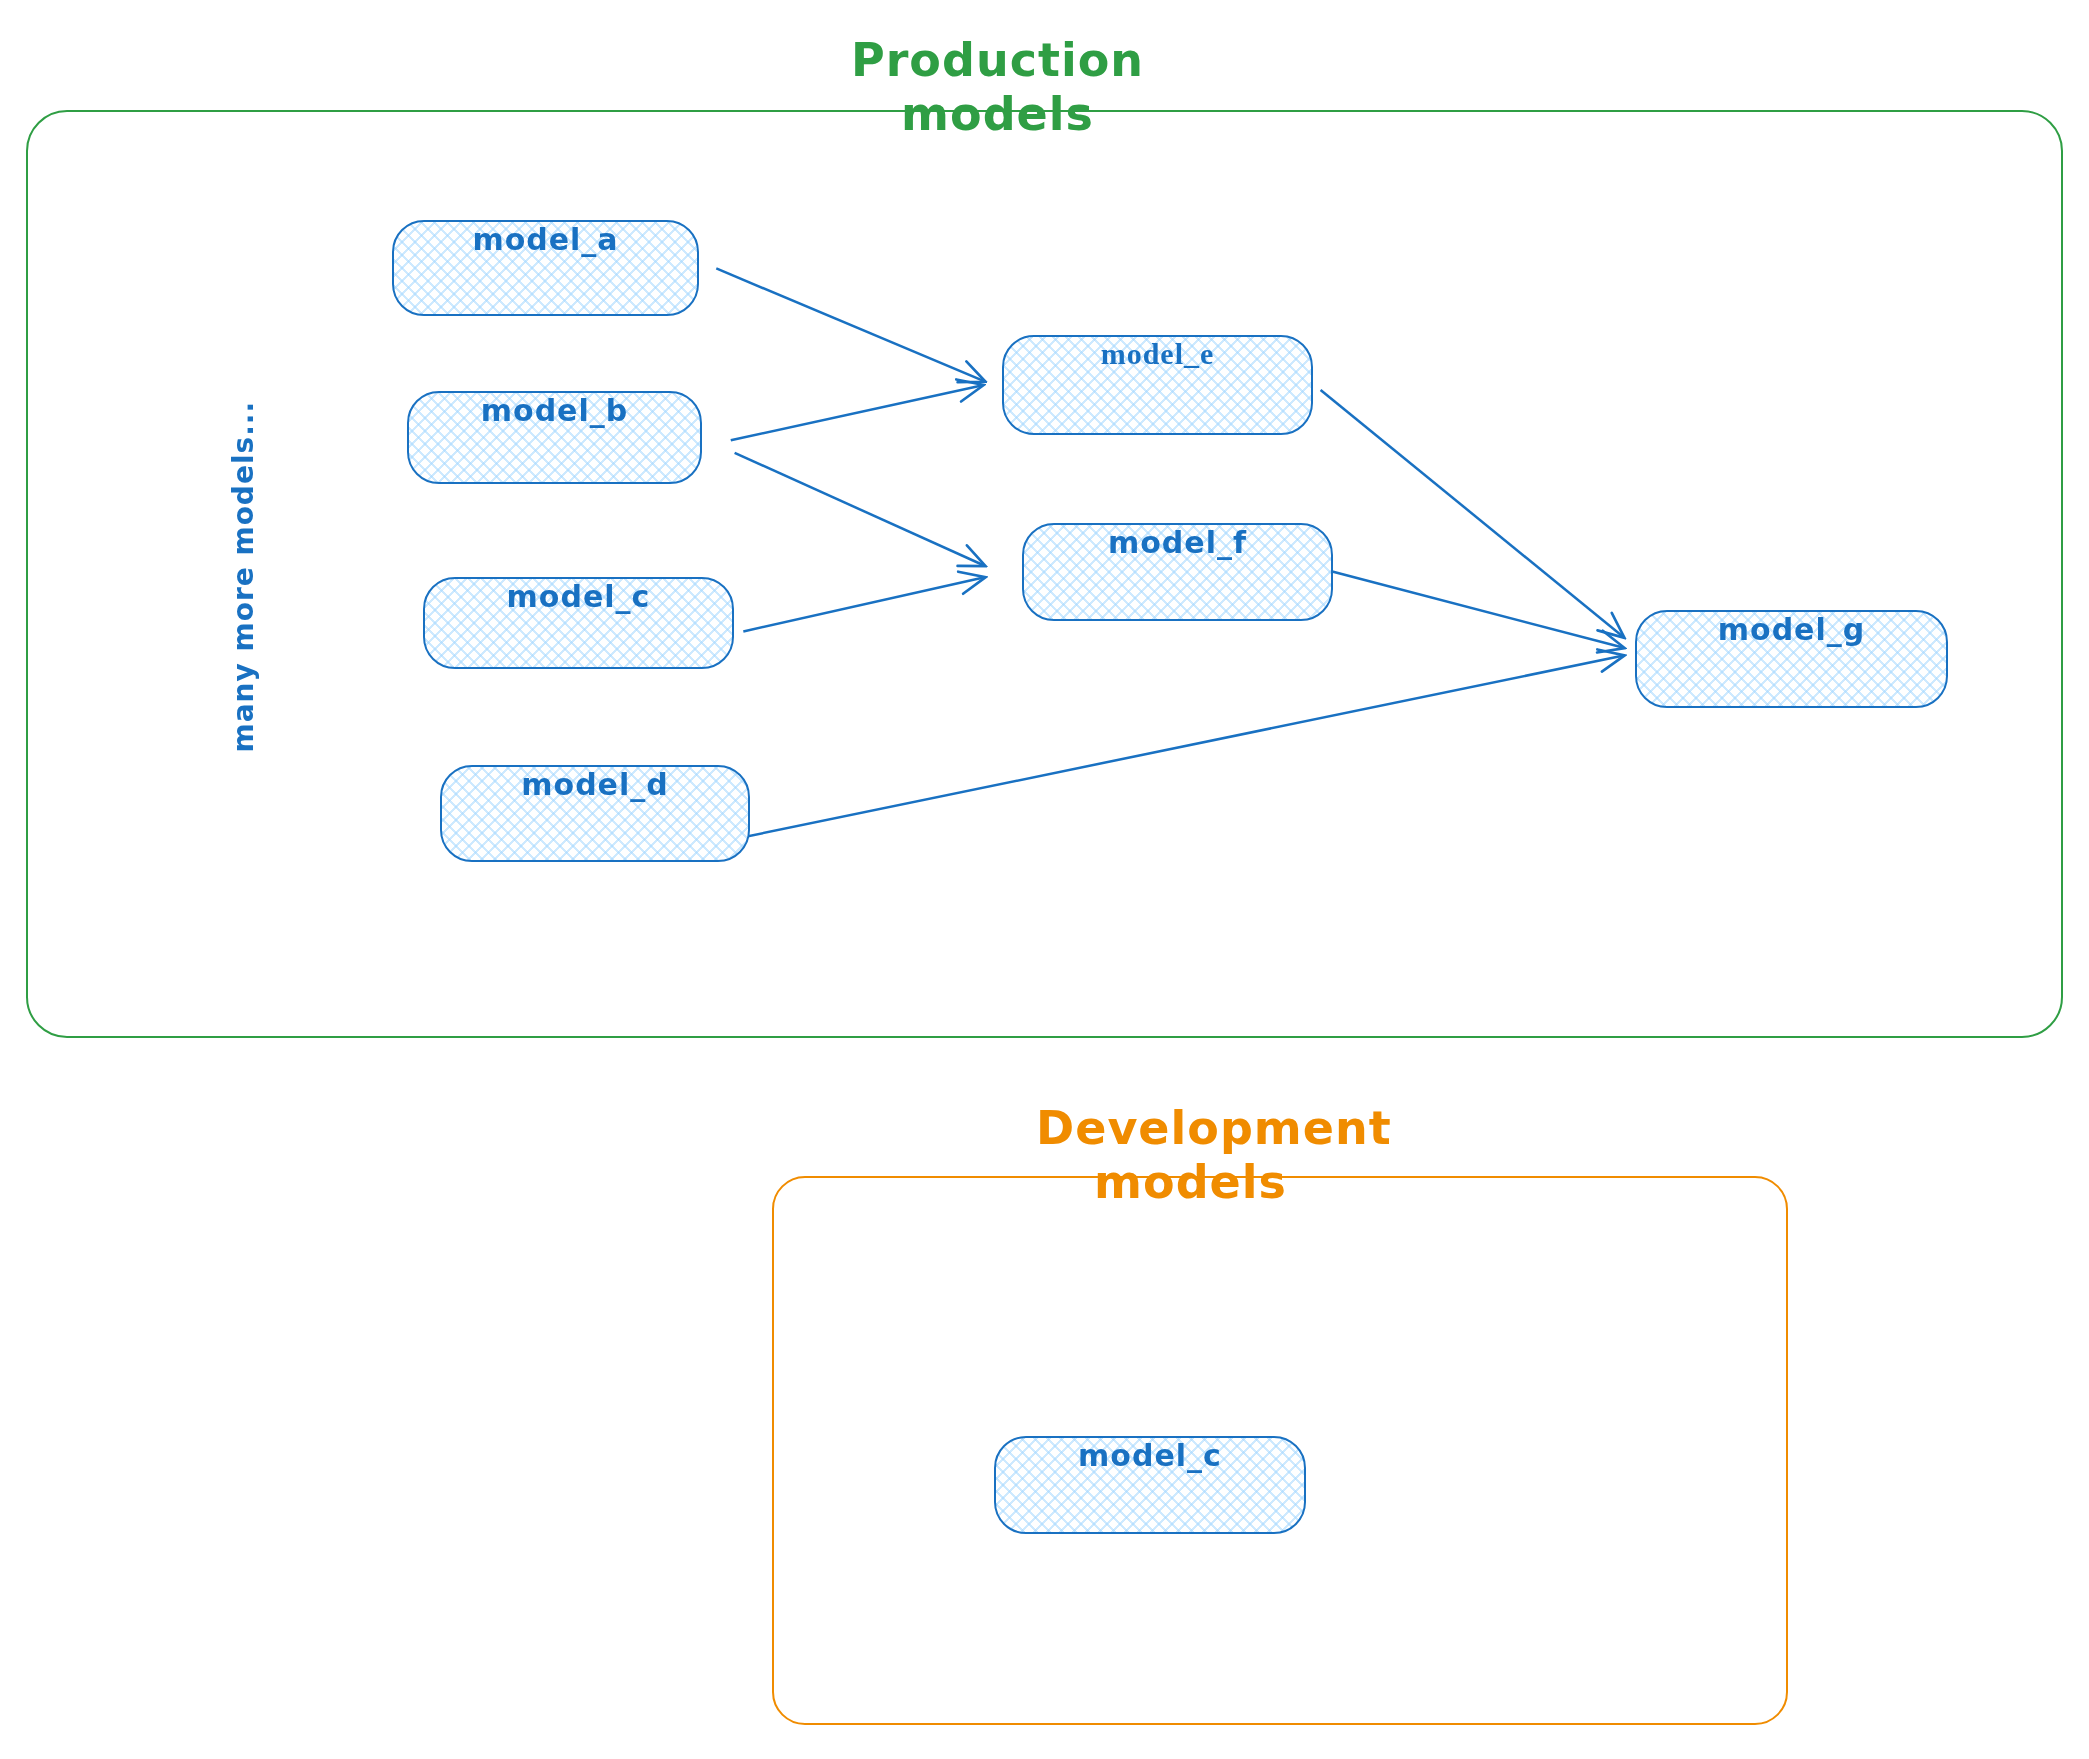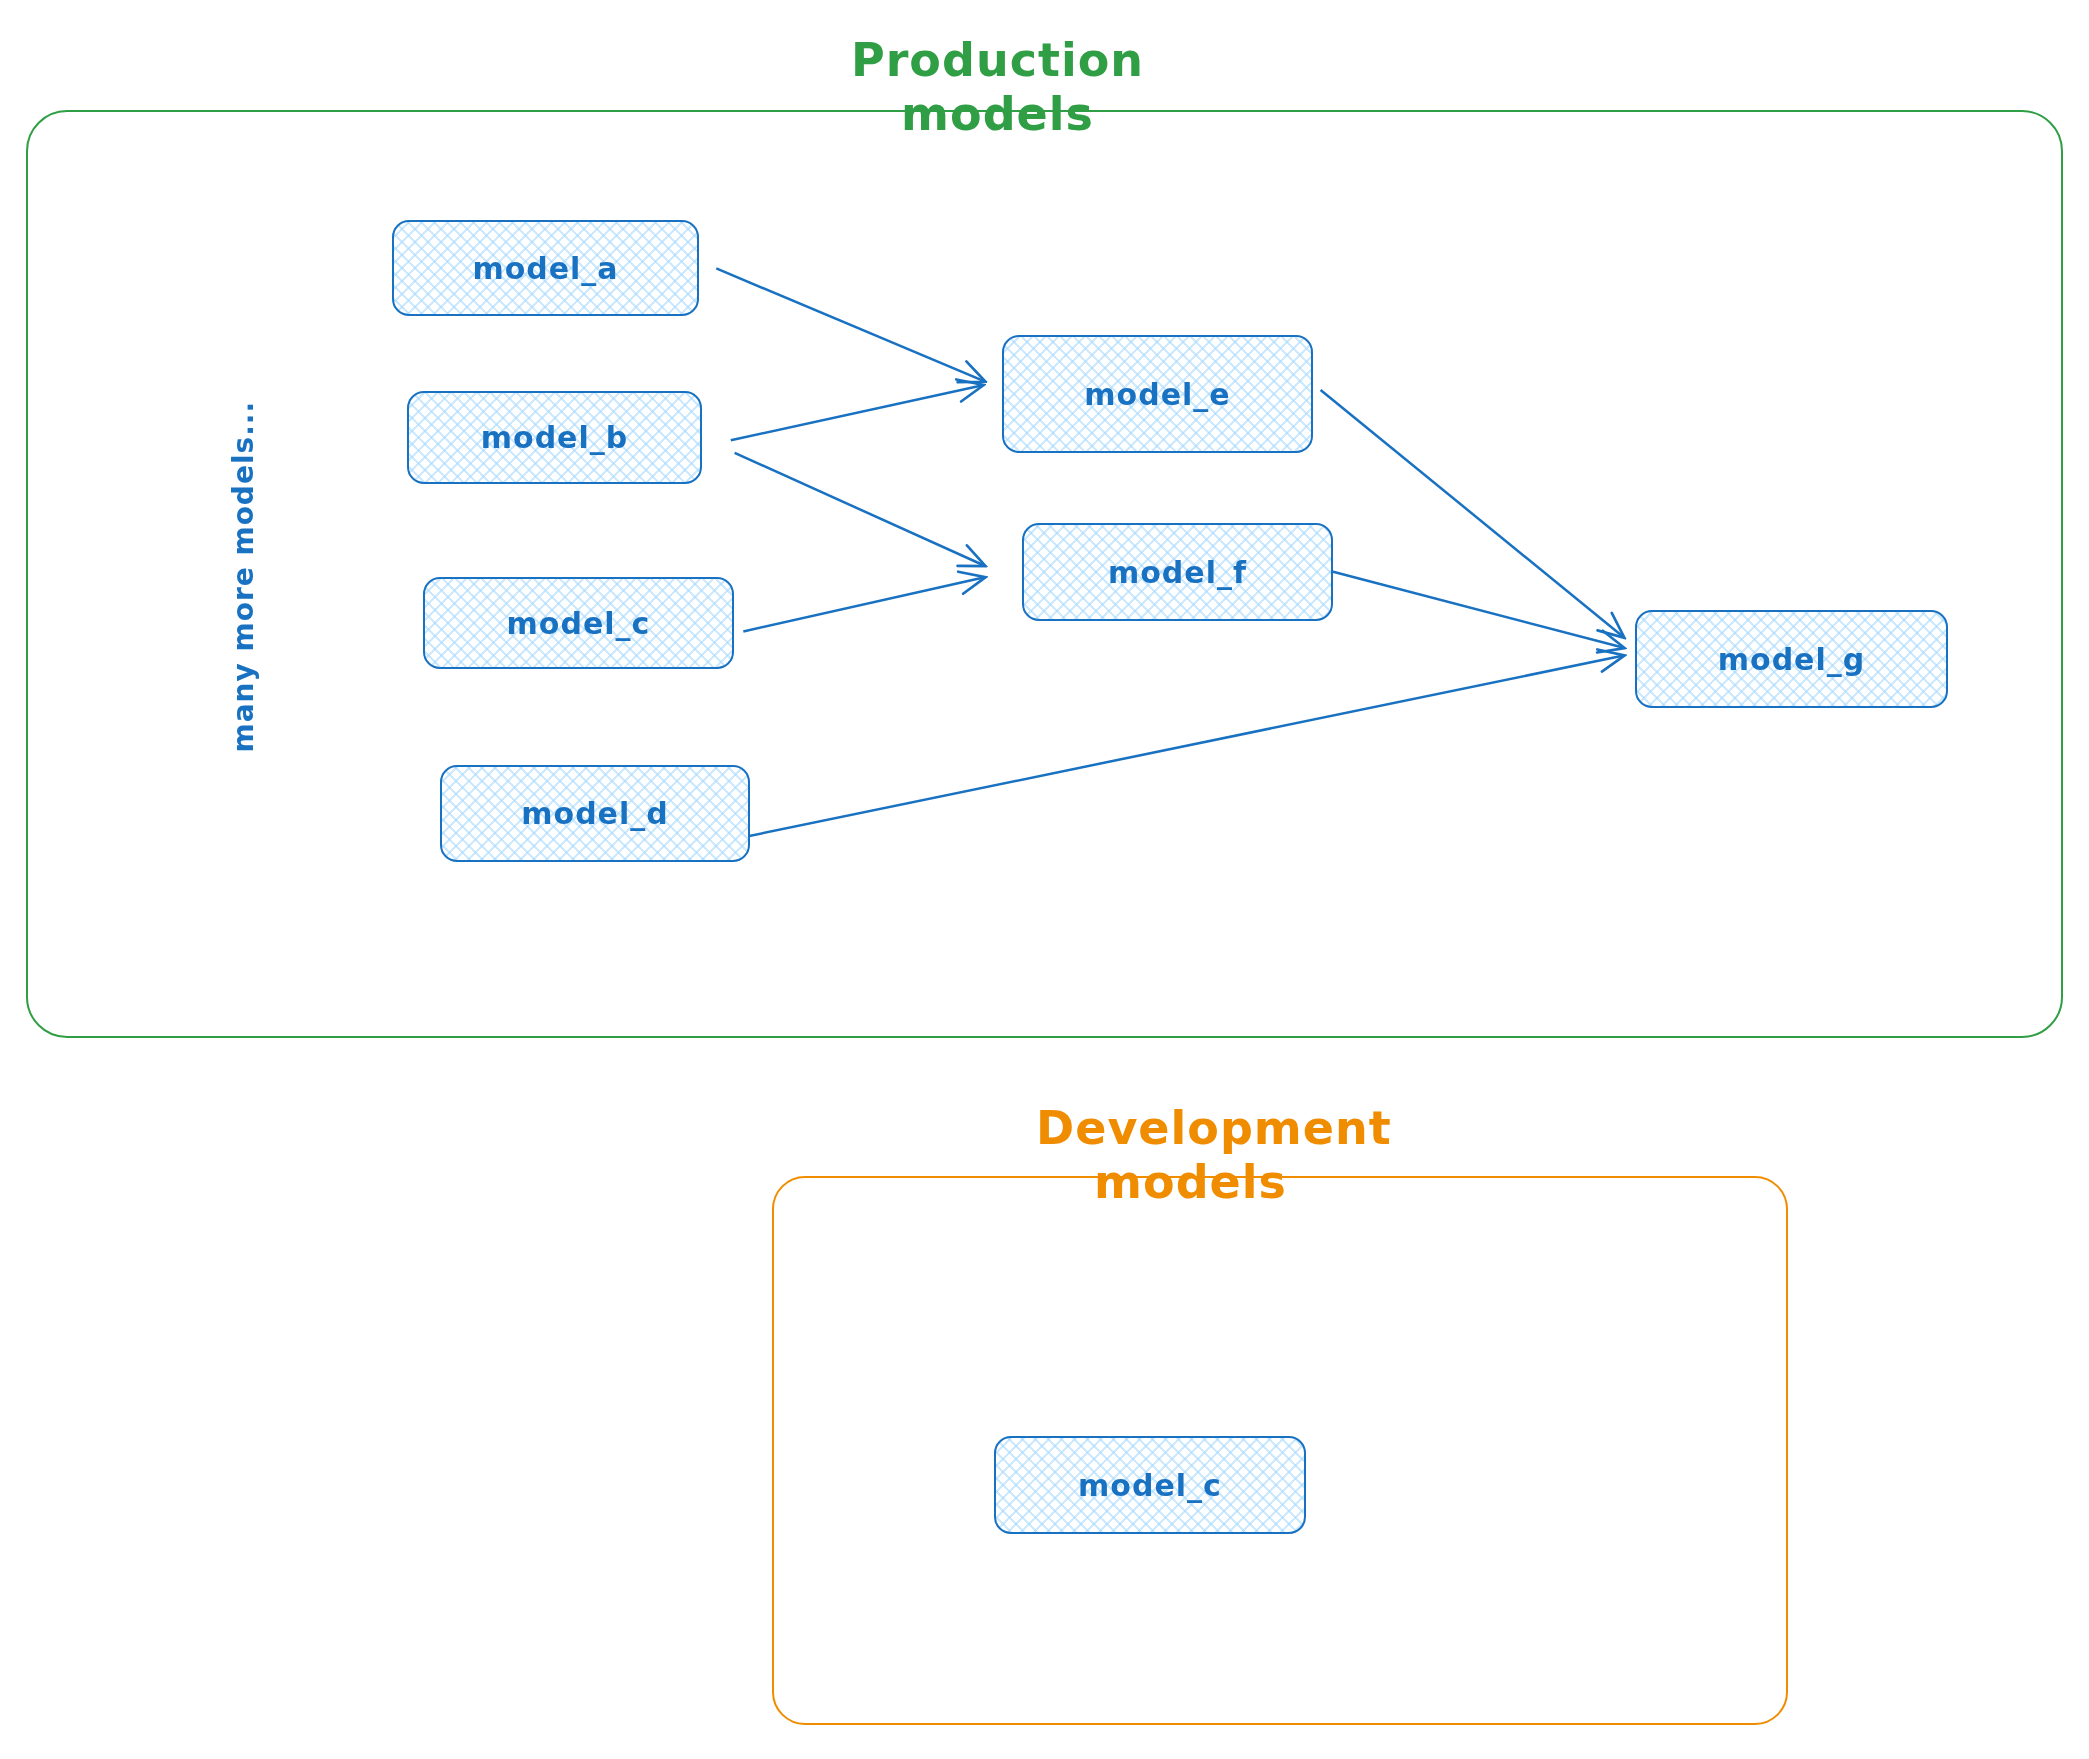--- a/index.html
+++ b/index.html
@@ -46,38 +46,38 @@
     left:843px; top:33px;
     color:var(--c-prod);
   }
   .title-development{
     left:1036px; top:1101px;
     color:var(--c-dev);
   }
   .node{
     position:absolute;
     border:2.9px solid var(--c-node);
-    border-radius:17px;
+    border-radius:32px;
     display:flex;
-    align-items:center;
+    align-items:flex-start;
     justify-content:center;
     color:var(--c-node);
     font-size:30px;
     font-weight:600;
     letter-spacing:1px;
     background:
       repeating-linear-gradient(45deg,  var(--c-fill) 0 2.3px, transparent 2.3px 9.2px),
       repeating-linear-gradient(135deg, var(--c-fill) 0 2.3px, transparent 2.3px 9.2px),
       #ffffff;
   }
   .n-model_a{left:392px; top:220px; width:307px; height:96px;}
   .n-model_b{left:407px; top:391px; width:295px; height:93px;}
   .n-model_c{left:423px; top:577px; width:311px; height:92px;}
   .n-model_d{left:440px; top:765px; width:310px; height:97px;}
-  .n-model_e{left:1002px; top:335px; width:311px; height:118px;}
+  .n-model_e{left:1002px; top:335px; width:311px; height:100px;font-family:Liberation Serif, serif;}
   .n-model_f{left:1002px; top:523px; width:311px; height:98px;margin-left:20px;}
   .n-model_g{left:1635px; top:610px; width:313px; height:98px;}
   .n-model_c_dev{left:994px; top:1436px; width:312px; height:98px;}
   .side-note{
     position:absolute;
     left:98px; top:591px;
     width:290px; height:33px;
     transform:rotate(-90deg);
     text-align:center;
     color:var(--c-node);

